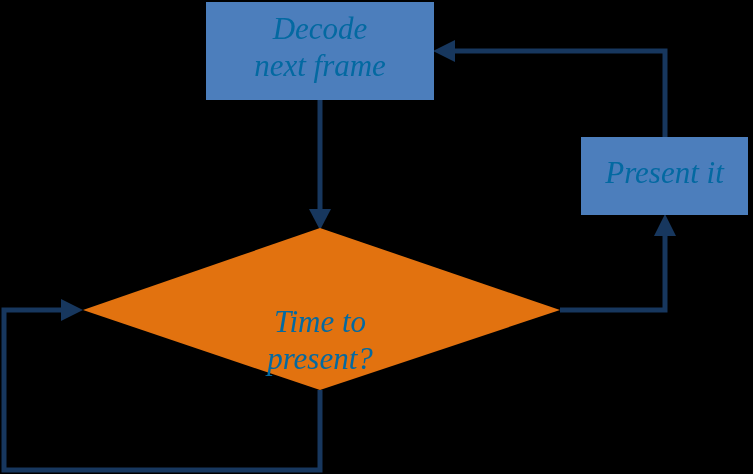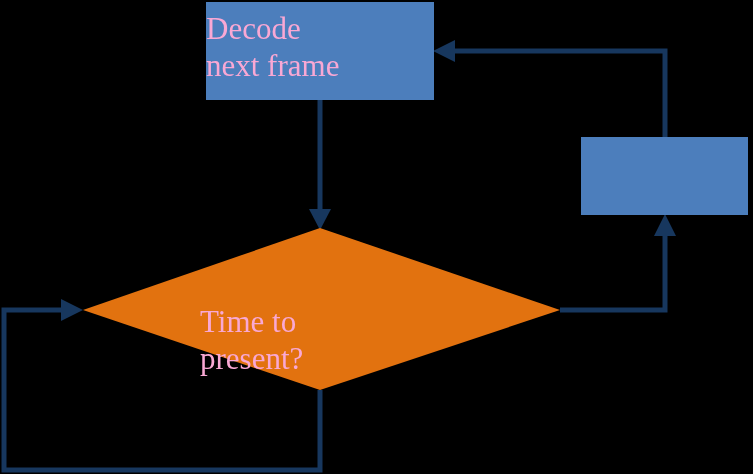--- a/index.html
+++ b/index.html
@@ -18,27 +18,28 @@
   }
   #flow-svg {
     position: absolute;
     left: 0;
     top: 0;
     width: 753px;
     height: 474px;
   }
   .node-label {
     position: absolute;
-    color: #f9a8d4;
+    color: #0369a1;
     font-family: "Liberation Serif", "DejaVu Serif", serif;
-    text-align: left;
+    text-align: center;
     line-height: 1.18;
     white-space: pre-line;
     pointer-events: none;
     user-select: none;
+    font-style: italic;
   }
   #label-decode {
     left: 206px;
     top: 11px;
     width: 228px;
     font-size: 31px;
   }
   #label-present {
     left: 581px;
     top: 155px;
@@ -83,17 +84,18 @@
     <rect x="206" y="2" width="228" height="98" fill="#4C7EBC"></rect>
 
     <rect x="581" y="137" width="167" height="78" fill="#4C7EBC"></rect>
 
     <polygon points="320,228 560,310 320,390 83,310" fill="#E2720F"></polygon>
   </svg>
 
   <div class="node-label" id="label-decode">Decode
 next frame</div>
 
+  <div class="node-label" id="label-present">Present it</div>
 
   <div class="node-label" id="label-decision">Time to
 present?</div>
 
 </div>
 
 </body></html>

